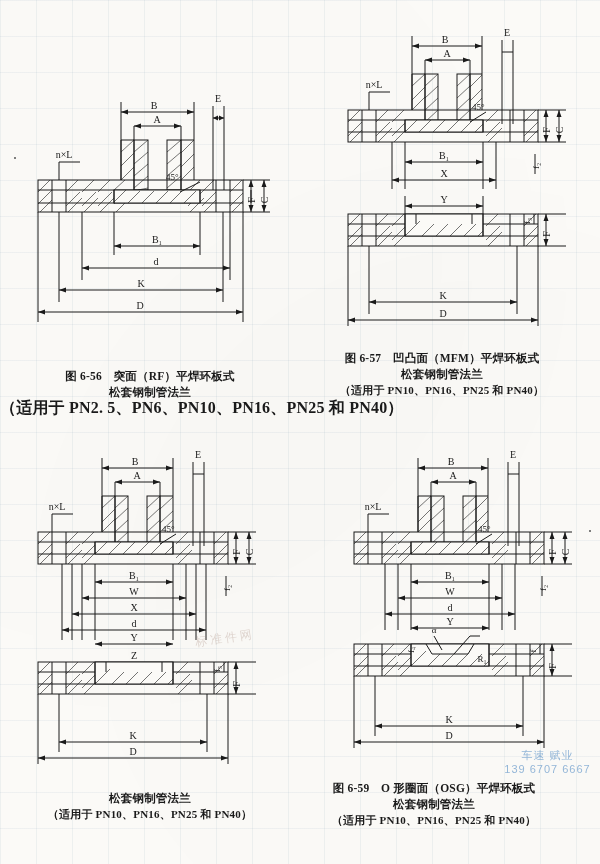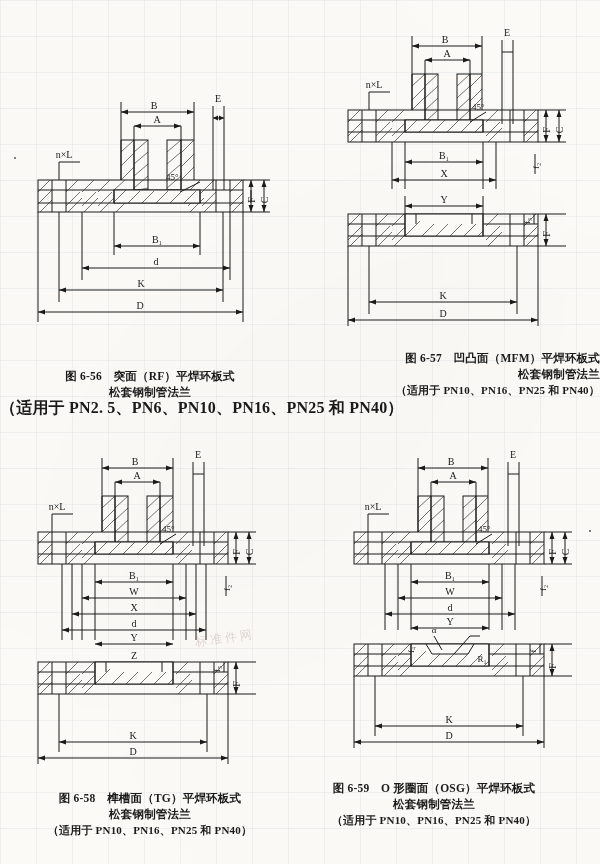--- a/index.html
+++ b/index.html
@@ -397,21 +397,21 @@
         <text x="114" y="189" text-anchor="middle">Y</text>
         <text x="209" y="152" text-anchor="middle" transform="rotate(-90 209 152)" font-size="9">f₂</text>
         <text x="200" y="207" text-anchor="middle" transform="rotate(-90 200 207)" font-size="9">f₃</text>
         <text x="220" y="220" text-anchor="middle" transform="rotate(-90 220 220)">F</text>
         <text x="113" y="285" text-anchor="middle">K</text>
         <text x="113" y="303" text-anchor="middle">D</text>
       </g>
     </svg>
   </div>
 
-  <div class="caption" style="left:300px;top:350px;width:300px;text-align:right;">
+  <div class="caption" style="left:292px;top:350px;width:300px;">
     <span class="ln">图 6-57　凹凸面（MFM）平焊环板式</span>
     <span class="ln">松套钢制管法兰</span>
     <span class="ln" style="font-size:11px;">（适用于 PN10、PN16、PN25 和 PN40）</span>
   </div>
 
   <div class="fig" style="left:10px;top:440px;width:285px;height:330px;">
     <svg width="285" height="330" viewBox="0 0 285 330">
       <g fill="none" stroke="#1a1a1a" stroke-width="1">
         <line x1="92" y1="18" x2="92" y2="92"></line>
         <line x1="163" y1="18" x2="163" y2="56"></line>
@@ -593,21 +593,20 @@
         <text x="124" y="219" text-anchor="middle">Z</text>
         <text x="210" y="229" text-anchor="middle" transform="rotate(-90 210 229)" font-size="9">f₅</text>
         <text x="230" y="244" text-anchor="middle" transform="rotate(-90 230 244)">F</text>
         <text x="123" y="299" text-anchor="middle">K</text>
         <text x="123" y="315" text-anchor="middle">D</text>
       </g>
     </svg>
   </div>
 
   <div class="caption" style="left:0px;top:790px;width:300px;">
-    <span class="ln">图 6-58　榫槽面（TG）平焊环板式</span>
     <span class="ln">松套钢制管法兰</span>
     <span class="ln" style="font-size:11px;">（适用于 PN10、PN16、PN25 和 PN40）</span>
   </div>
 
   <div class="fig" style="left:330px;top:440px;width:270px;height:320px;">
     <svg width="270" height="320" viewBox="0 0 270 320">
       <g fill="none" stroke="#1a1a1a" stroke-width="1">
         <line x1="88" y1="18" x2="88" y2="92"></line>
         <line x1="158" y1="18" x2="158" y2="56"></line>
         <line x1="88" y1="28" x2="158" y2="28"></line>
@@ -792,19 +791,23 @@
       </g>
     </svg>
   </div>
 
   <div class="caption" style="left:284px;top:780px;width:300px;">
     <span class="ln">图 6-59　O 形圈面（OSG）平焊环板式</span>
     <span class="ln">松套钢制管法兰</span>
     <span class="ln" style="font-size:11px;">（适用于 PN10、PN16、PN25 和 PN40）</span>
   </div>
 
+  <div class="wm" style="left:500px;top:748px;width:95px;">
+    <span>车速 赋业</span><br>
+    <span>139 6707 6667</span>
+  </div>
   <div class="wm2" style="left:195px;top:630px;">
     <span>标准件网</span>
   </div>
 
   <div class="dot" style="left:14px;top:157px;"></div>
   <div class="dot" style="left:589px;top:530px;"></div>
 </div>
 
 </body></html>

